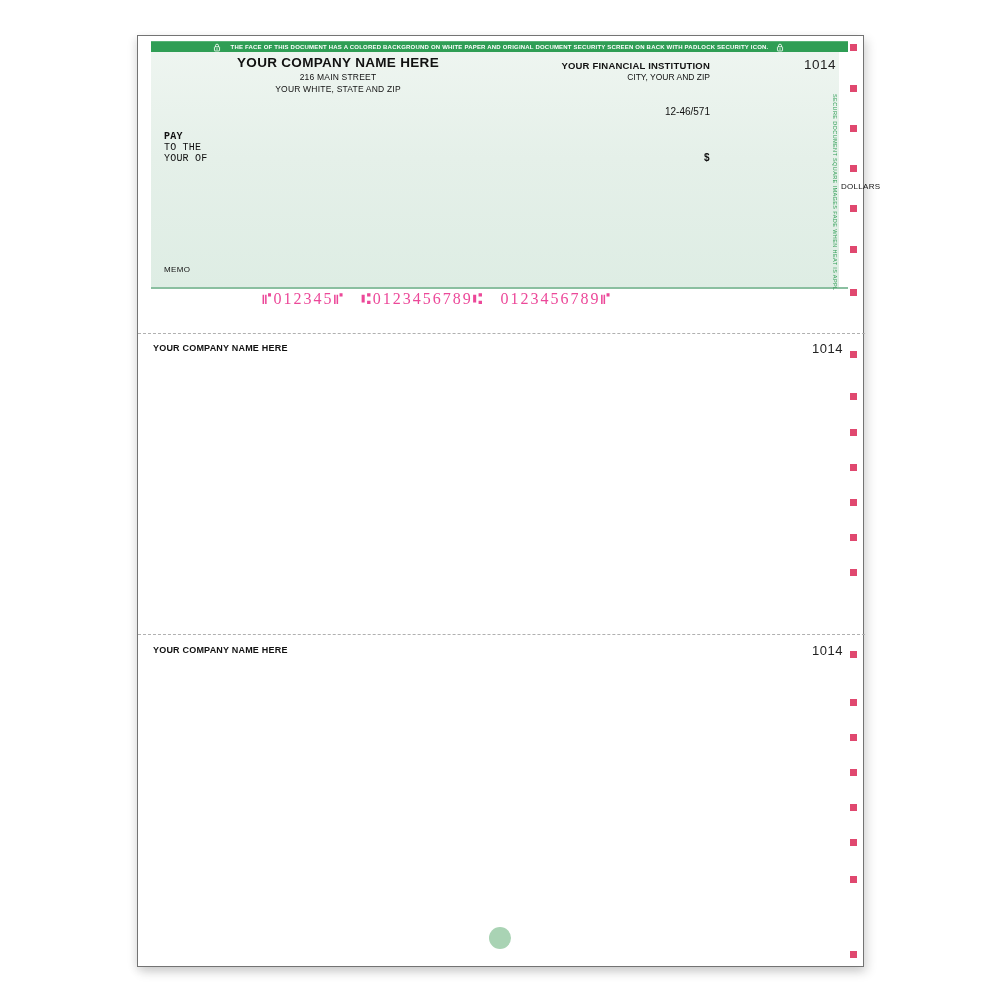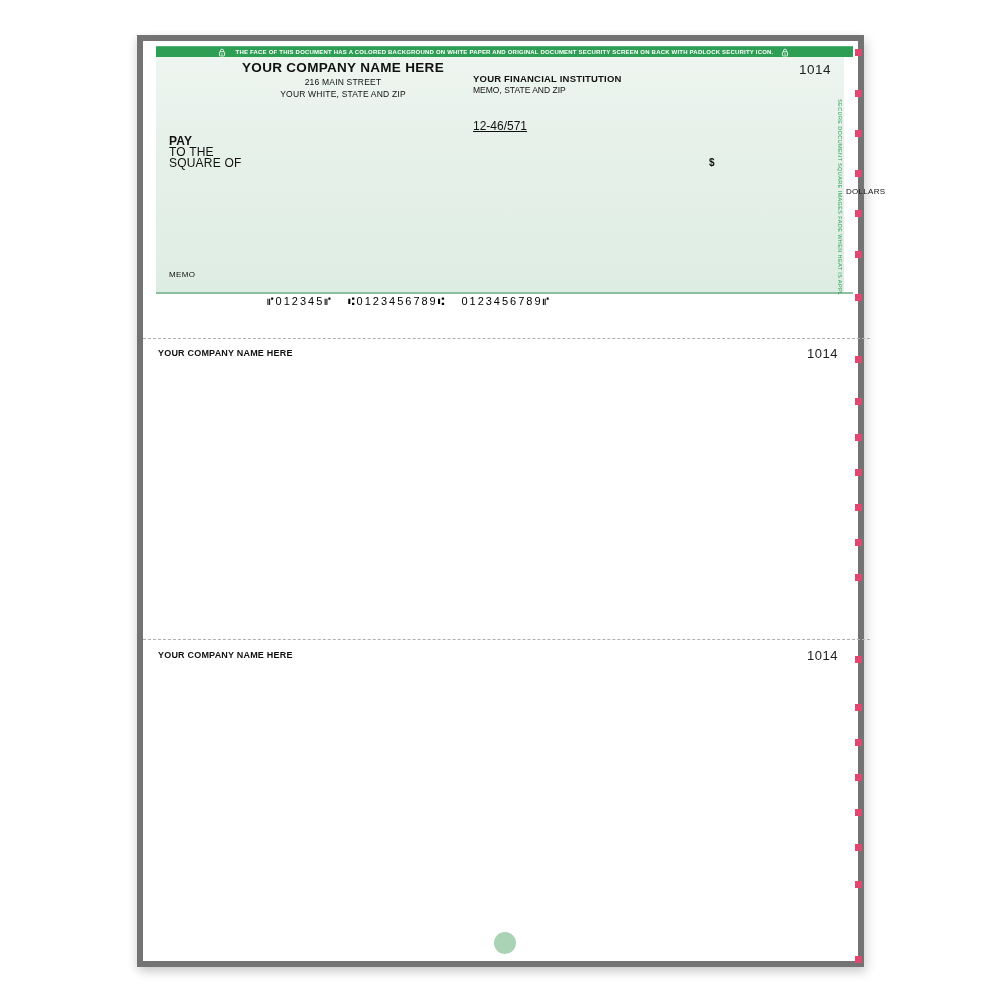--- a/index.html
+++ b/index.html
@@ -7,21 +7,21 @@
     width: 1000px; height: 1000px;
     background: #ffffff;
     font-family: "Liberation Sans", sans-serif;
     overflow: hidden;
   }
   .sheet {
     position: absolute;
     left: 137px; top: 35px;
     width: 727px; height: 932px;
     background: #ffffff;
-    border: 6px solid #737373;
+    border: 1px solid #737373;
     box-shadow: 3px 5px 10px rgba(0,0,0,.16), -3px 3px 8px rgba(0,0,0,.07);
   }
   
   .banner {
     position: absolute; left: 13px; top: 5px;
     width: 697px; height: 11px;
     background: #2f9e55;
     border-top: 1px solid #57b377;
   }
   .banner-text {
@@ -44,33 +44,33 @@
     width: 697px; height: 2px;
     background: #8abfa0;
   }
   .company-block {
     position: absolute; left: 80px; top: 19px; width: 240px;
     text-align: center; color: #111;
   }
   .company-name { font-size: 13.5px; font-weight: bold; letter-spacing: .3px; }
   .company-line { font-size: 8.5px; margin-top: 2px; letter-spacing: .2px; }
   .bank-block {
-    position: absolute; left: 330px; top: 32px; width: 242px;
-    text-align: left; color: #111;
+    position: absolute; left: 330px; top: 24px; width: 242px;
+    text-align: right; color: #111;
   }
   .bank-name { font-size: 9.5px; font-weight: bold; letter-spacing: .2px; }
   .bank-line { font-size: 8.5px; margin-top: 1px; }
-  .bank-fraction { font-size: 12px; margin-top: 24px; text-decoration: underline; }
+  .bank-fraction { font-size: 10px; margin-top: 24px; }
   .check-number {
     position: absolute; top: 21px; right: 27px;
     font-size: 13.5px; color: #222; letter-spacing: .5px;
   }
   .pay-block {
     position: absolute; left: 26px; top: 95px;
-    font-size: 12px; color: #111; line-height: 11px; letter-spacing: .2px;
+    font-size: 10px; color: #111; line-height: 11px; letter-spacing: .2px; font-family: Liberation Mono, monospace;
   }
   .pay-word { font-weight: bold; }
   .dollar-sign {
     position: absolute; left: 566px; top: 116px;
     font-size: 10px; font-weight: bold; color: #111;
   }
   .dollars-label {
     position: absolute; left: 655px; top: 146px;
     font-size: 8px; color: #111; letter-spacing: .3px; padding-left: 48px;
   }
@@ -79,23 +79,23 @@
     font-size: 8px; color: #111; letter-spacing: .4px;
   }
   .security-vertical {
     position: absolute; left: 694px; top: 58px; height: 196px;
     writing-mode: vertical-rl;
     font-size: 5.5px; letter-spacing: .4px;
     color: #2f9e55; white-space: nowrap; overflow: hidden;
   }
   .micr-line {
     position: absolute; left: 124px; top: 254px;
-    font-family: Liberation Sans, sans-serif;
-    font-size: 11px; letter-spacing: 2px; word-spacing: 10px;
-    color: #000000; white-space: nowrap;
+    font-family: Liberation Serif, serif;
+    font-size: 16px; letter-spacing: 2px; word-spacing: 10px;
+    color: #ec4899; white-space: nowrap;
   }
   
   .perforation {
     position: absolute; left: 0; width: 727px; height: 0;
     border-top: 1px dashed #b0b0b0;
   }
   .perf-1 { top: 297px; }
   .perf-2 { top: 598px; }
   .stub-company {
     position: absolute; left: 15px;
@@ -145,30 +145,30 @@
     <div class="check-underline"></div>
 
     <div class="company-block">
       <div class="company-name">YOUR COMPANY NAME HERE</div>
       <div class="company-line">216 MAIN STREET</div>
       <div class="company-line">YOUR WHITE, STATE AND ZIP</div>
     </div>
 
     <div class="bank-block">
       <div class="bank-name">YOUR FINANCIAL INSTITUTION</div>
-      <div class="bank-line">MEMO, STATE AND ZIP</div>
+      <div class="bank-line">CITY, YOUR AND ZIP</div>
       <div class="bank-fraction">12-46/571</div>
     </div>
 
     <div class="check-number">1014</div>
 
     <div class="pay-block">
       <div class="pay-word">PAY</div>
       <div>TO THE</div>
-      <div>SQUARE OF</div>
+      <div>YOUR OF</div>
     </div>
 
     <div class="dollar-sign">$</div>
     <div class="dollars-label">DOLLARS</div>
     <div class="memo-label">MEMO</div>
 
     <div class="security-vertical">SECURE DOCUMENT SQUARE IMAGES FADE WHEN HEAT IS APPLIED</div>
 
     <div class="micr-line">⑈012345⑈  ⑆0123456789⑆  0123456789⑈</div>
   </div>

